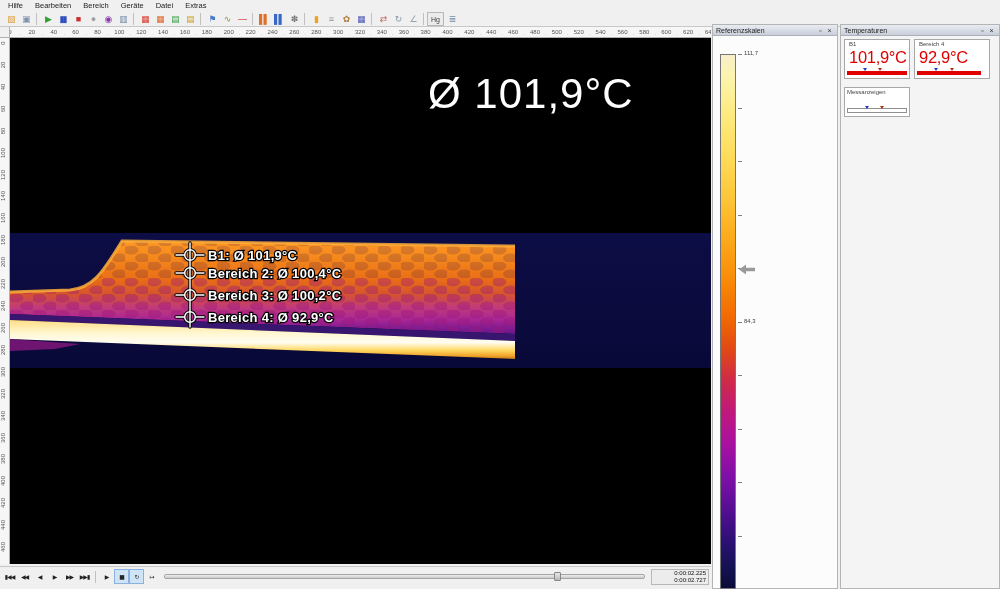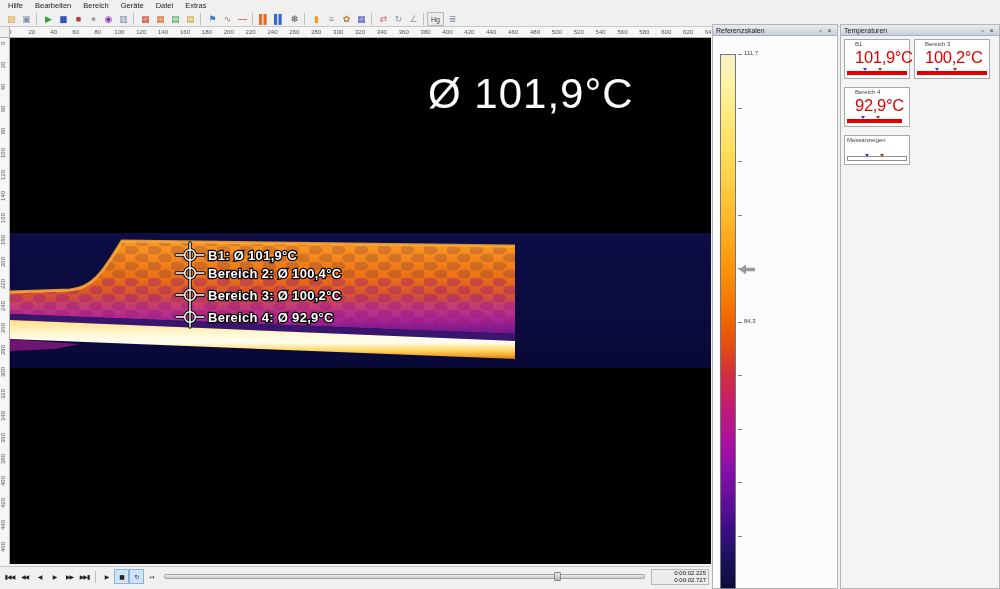--- a/index.html
+++ b/index.html
@@ -62,21 +62,21 @@
       #f7efc9 0%, #fcf4ae 4%, #fdec86 10%, #fede5e 18%, #fdc93c 26%, #fcab1c 34%,
       #f98c08 42%, #f26a02 49%, #e24a14 55%, #cf2a48 61%, #c0187c 67%, #a810a0 73%,
       #8010a8 79%, #500e90 86%, #281070 92%, #141252 96%, #0c0c3a 100%); }
   .cb-tick { position:absolute; left:25px; width:4px; height:1px; background:#808080; }
   .cb-label { position:absolute; left:31px; font-size:6px; color:#444; }
   #scale-arrow { position:absolute; left:26px; top:228px; }
 
   #temp-panel { left:840px; width:160px; }
   #temp-body { position:absolute; left:0; top:11px; right:0; bottom:0; background:#f4f4f4; padding:3px; }
   #readings { display:grid; grid-template-columns:66px 76px; column-gap:4px; row-gap:8px; }
-  .reading { height:40px; background:#fff; border:1px solid #a8a8a8; position:relative; padding:1px 10px; }
+  .reading { height:40px; background:#fff; border:1px solid #a8a8a8; position:relative; padding:1px 4px; }
   .r-label { font-size:6px; color:#444; }
   .r-value { font-size:16.5px; letter-spacing:-0.3px; margin-top:1px; white-space:nowrap; }
   .r-bar { position:absolute; left:2px; right:2px; bottom:3px; height:4px; background:#fff; }
   .r-fill { height:100%; background:#e00000; position:relative; }
   .bar-mark { position:absolute; top:-3px; width:0; height:0;
     border-left:2.5px solid transparent; border-right:2.5px solid transparent; border-top:3px solid #000; }
   #meter-box { margin-top:8px; width:66px; height:30px; background:#fff; border:1px solid #a8a8a8;
     position:relative; padding:1px 2px; }
   #meter-bar { position:absolute; left:2px; right:2px; bottom:3px; height:5px; background:#fff;
     border:1px solid #909090; }
@@ -368,30 +368,20 @@
           <div class="r-label">B1</div>
           <div class="r-value" style="color: rgb(224, 0, 0);">101,9°C</div>
           <div class="r-bar">
             <div class="r-fill" style="width: 100%;">
               <span class="bar-mark" style="left: 26%; border-top-color: rgb(34, 56, 200);"></span>
               <span class="bar-mark" style="left: 52%; border-top-color: rgb(176, 48, 16);"></span>
             </div>
           </div>
         </div>
         <div class="reading">
-          <div class="r-label">Bereich 3</div>
-          <div class="r-value" style="color: rgb(224, 0, 0);">100,2°C</div>
-          <div class="r-bar">
-            <div class="r-fill" style="width: 100%;">
-              <span class="bar-mark" style="left: 26%; border-top-color: rgb(34, 56, 200);"></span>
-              <span class="bar-mark" style="left: 52%; border-top-color: rgb(176, 48, 16);"></span>
-            </div>
-          </div>
-        </div>
-        <div class="reading">
           <div class="r-label">Bereich 4</div>
           <div class="r-value" style="color: rgb(224, 0, 0);">92,9°C</div>
           <div class="r-bar">
             <div class="r-fill" style="width: 92%;">
               <span class="bar-mark" style="left: 26%; border-top-color: rgb(34, 56, 200);"></span>
               <span class="bar-mark" style="left: 52%; border-top-color: rgb(176, 48, 16);"></span>
             </div>
           </div>
         </div>
       </div>

